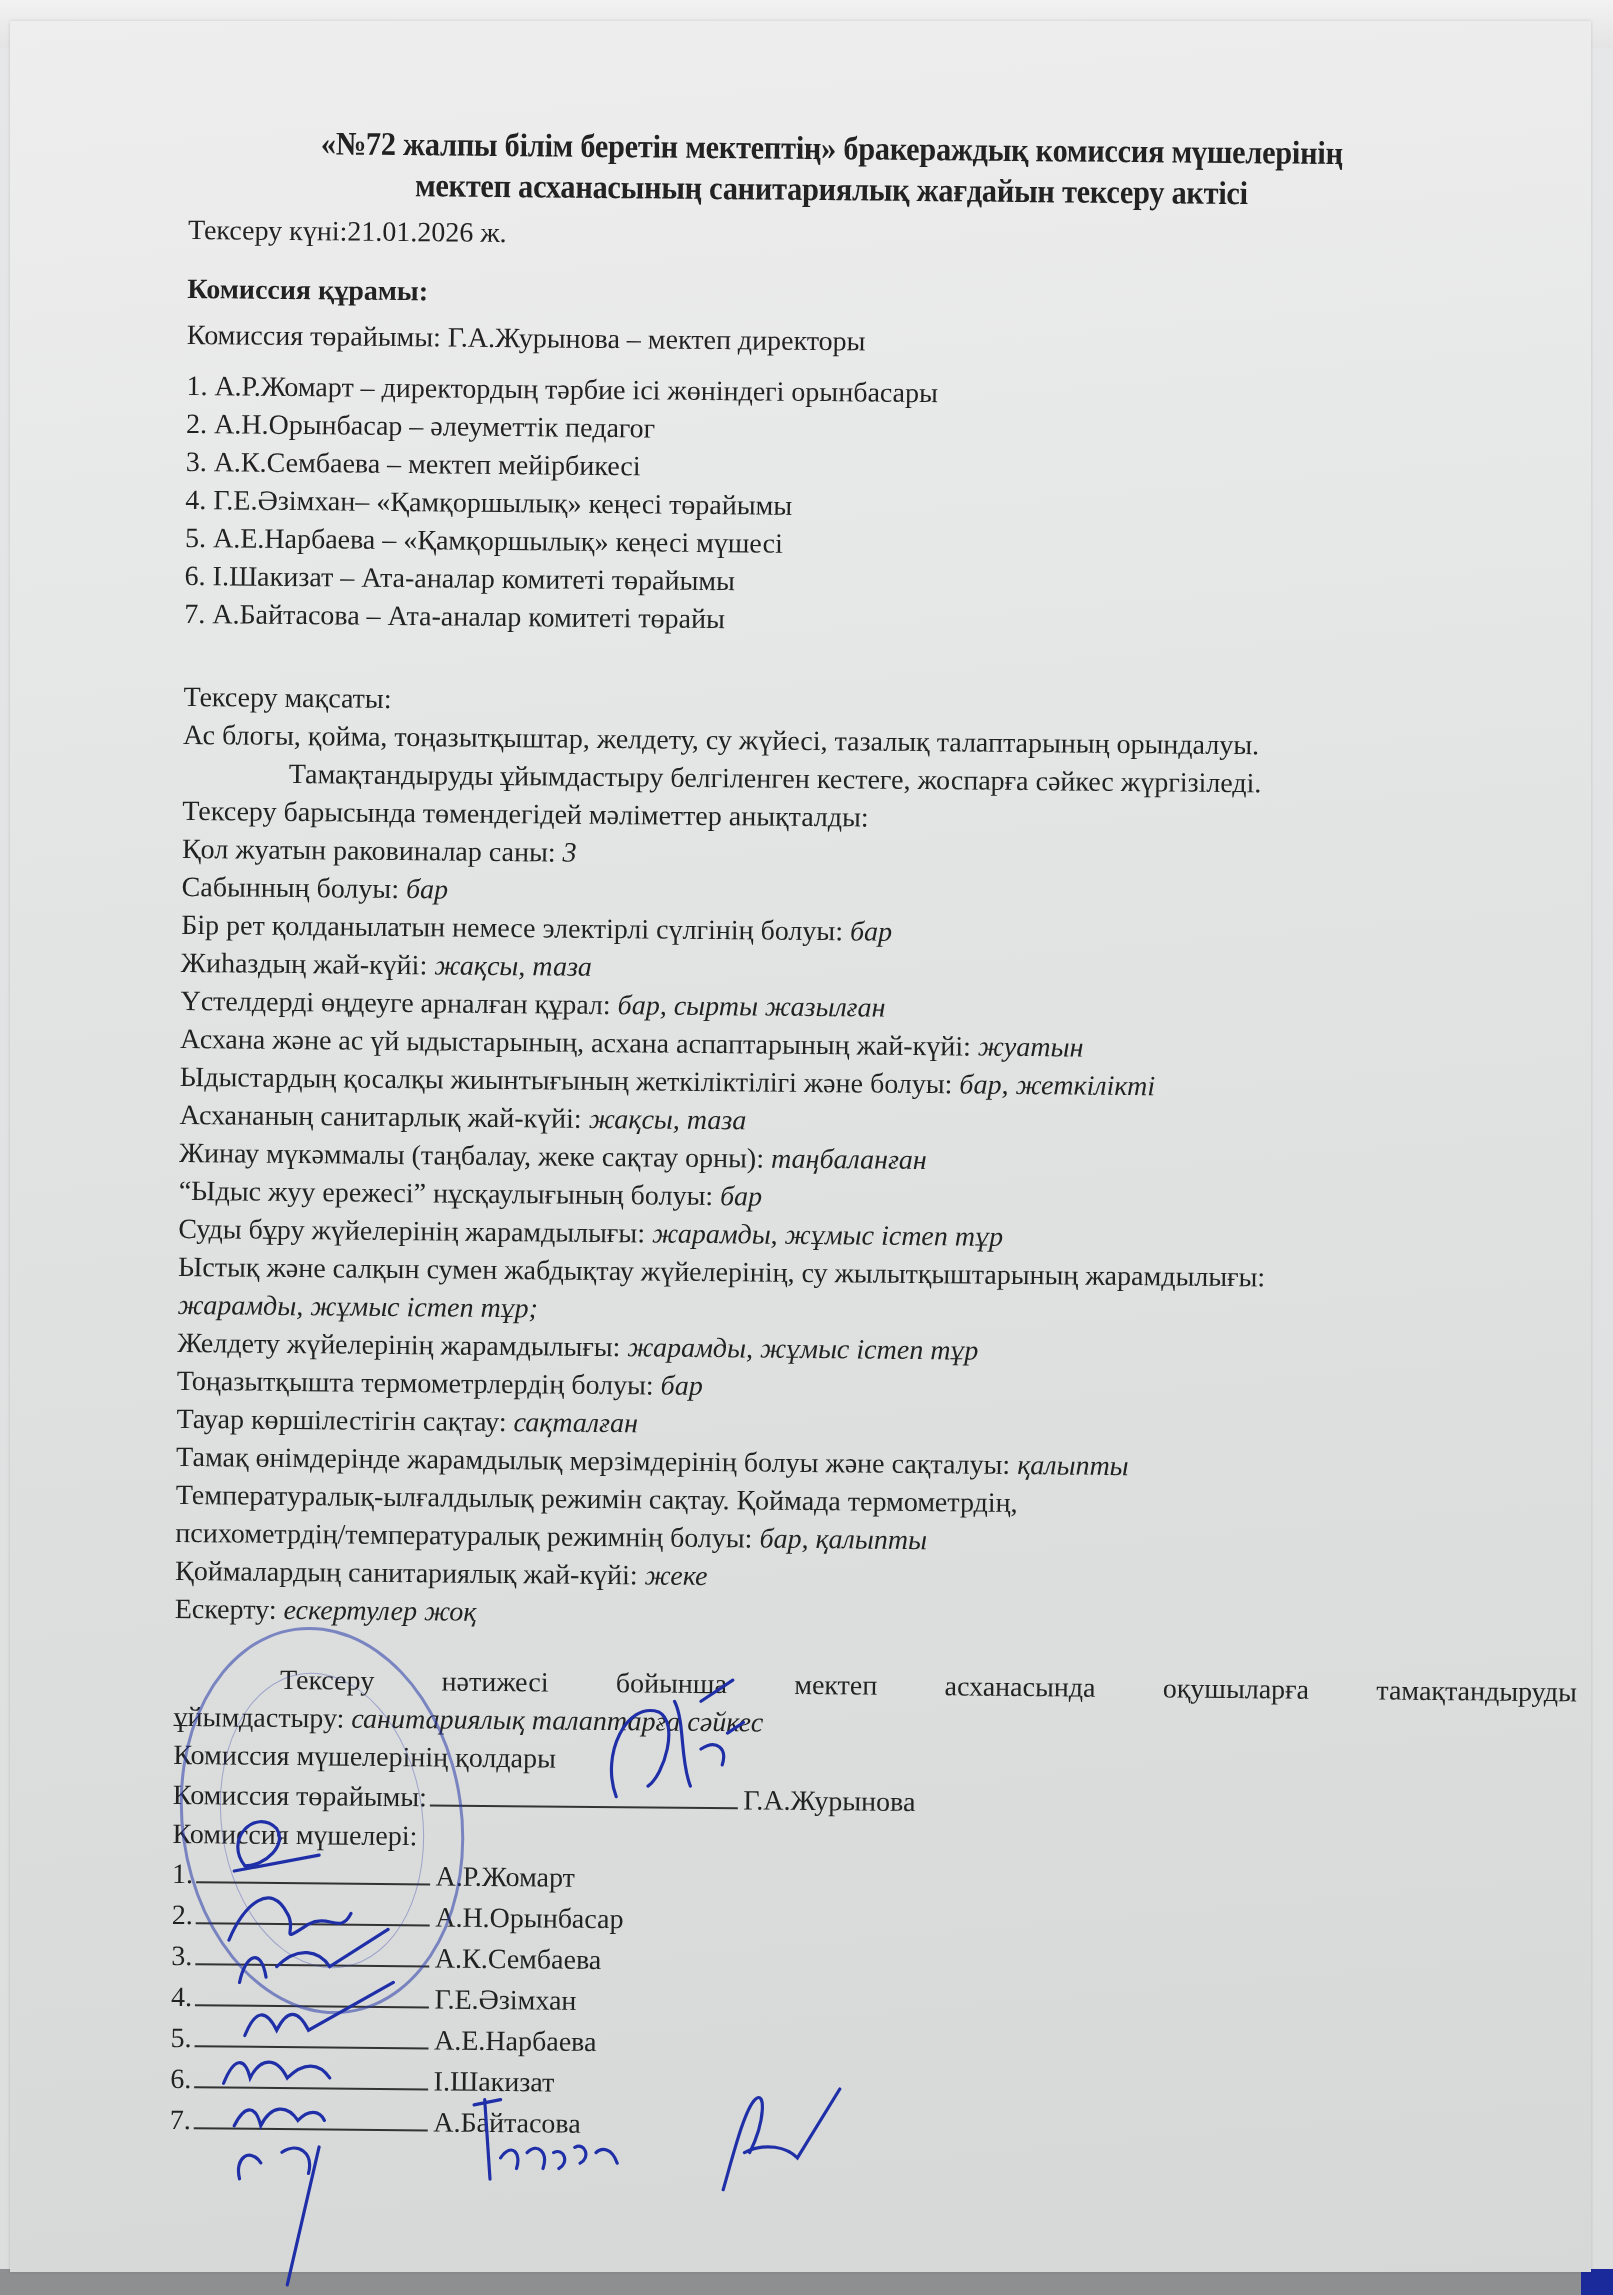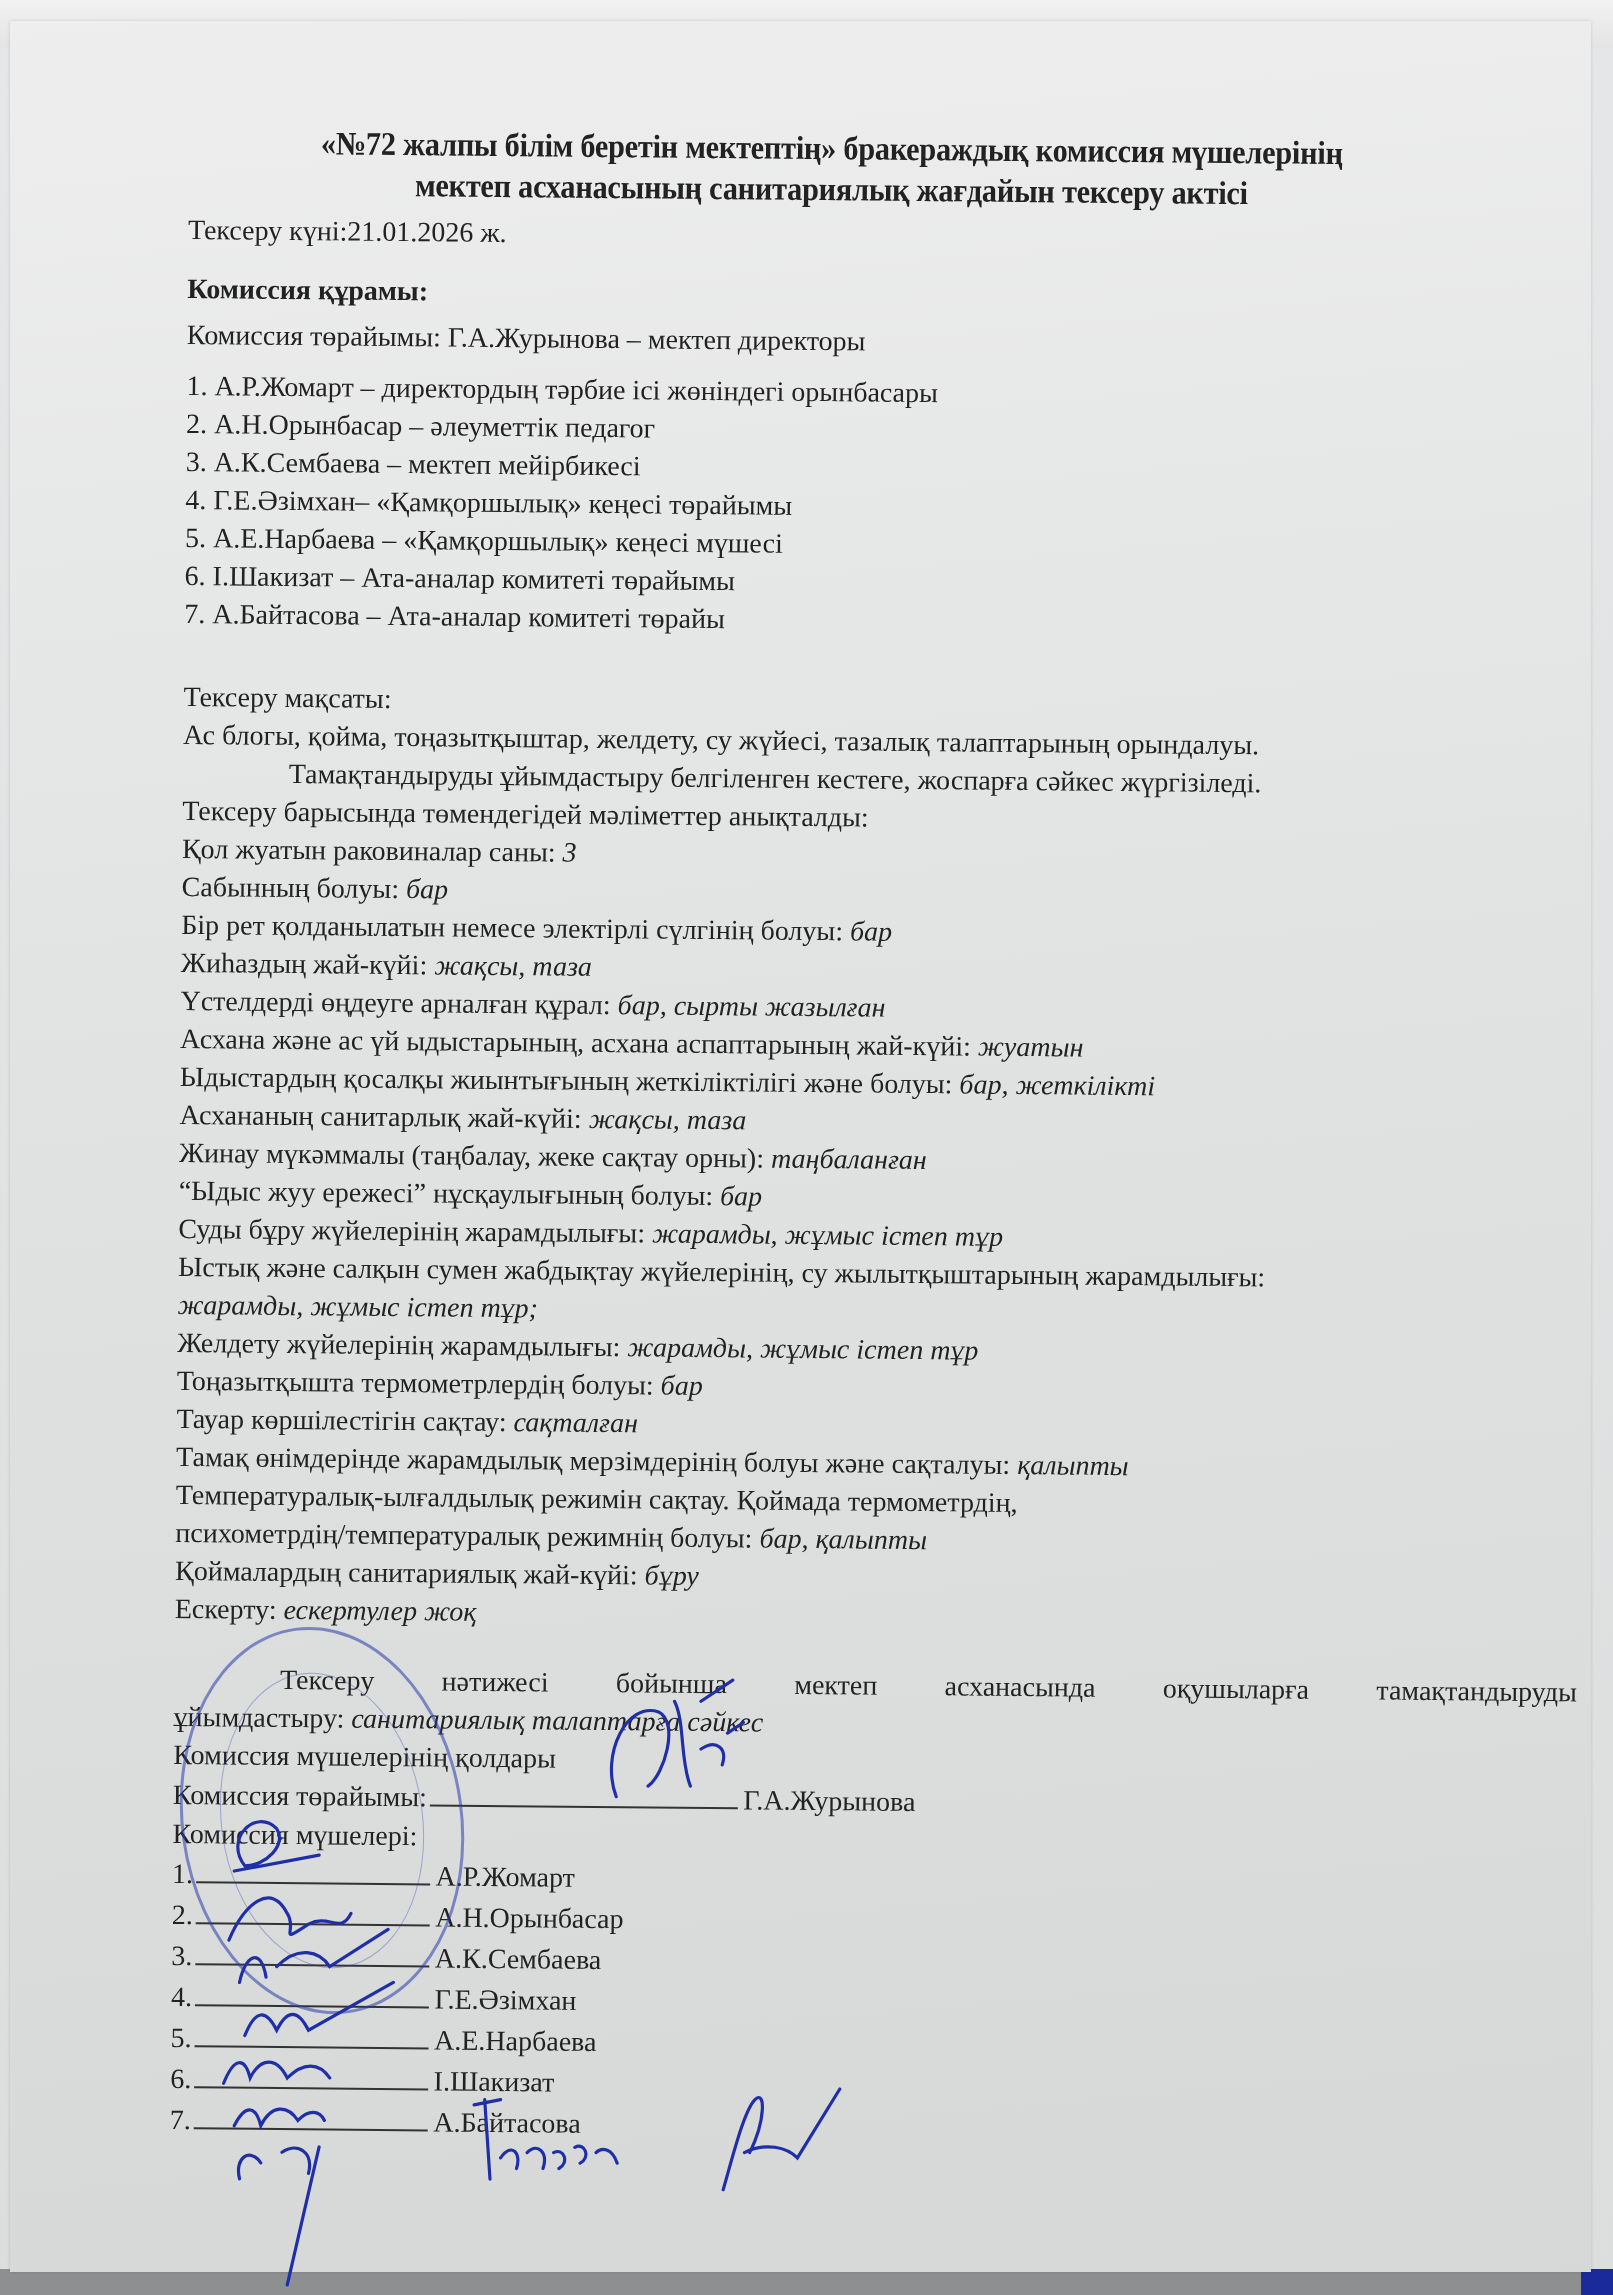--- a/index.html
+++ b/index.html
@@ -110,21 +110,21 @@
     <div class="line"><span>“Ыдыс жуу ережесі” нұсқаулығының болуы: </span><span class="it">бар</span></div>
     <div class="line"><span>Суды бұру жүйелерінің жарамдылығы: </span><span class="it">жарамды, жұмыс істеп тұр</span></div>
     <div class="line"><span>Ыстық және салқын сумен жабдықтау жүйелерінің, су жылытқыштарының жарамдылығы:</span><span class="it"></span></div>
     <div class="line"><span></span><span class="it">жарамды, жұмыс істеп тұр;</span></div>
     <div class="line"><span>Желдету жүйелерінің жарамдылығы: </span><span class="it">жарамды, жұмыс істеп тұр</span></div>
     <div class="line"><span>Тоңазытқышта термометрлердің болуы: </span><span class="it">бар</span></div>
     <div class="line"><span>Тауар көршілестігін сақтау: </span><span class="it">сақталған</span></div>
     <div class="line"><span>Тамақ өнімдерінде жарамдылық мерзімдерінің болуы және сақталуы: </span><span class="it">қалыпты</span></div>
     <div class="line"><span>Температуралық-ылғалдылық режимін сақтау. Қоймада термометрдің,</span><span class="it"></span></div>
     <div class="line"><span>психометрдің/температуралық режимнің болуы: </span><span class="it">бар, қалыпты</span></div>
-    <div class="line"><span>Қоймалардың санитариялық жай-күйі: </span><span class="it">бұру</span></div>
+    <div class="line"><span>Қоймалардың санитариялық жай-күйі: </span><span class="it">жеке</span></div>
     <div class="line"><span>Ескерту: </span><span class="it">ескертулер жоқ</span></div>
   </div>
 
   <div class="justify" style="margin-top:32px">Тексеру нәтижесі бойынша мектеп асханасында оқушыларға тамақтандыруды</div>
   <div class="line"><span>ұйымдастыру: </span><span class="it">санитариялық талаптарға сәйкес</span></div>
 
   <div class="line">Комиссия мүшелерінің қолдары</div>
   <div class="sig-row"><span>Комиссия төрайымы:</span><span class="sig-line long"></span><span>Г.А.Журынова</span></div>
   <div class="line">Комиссия мүшелері:</div>
 

